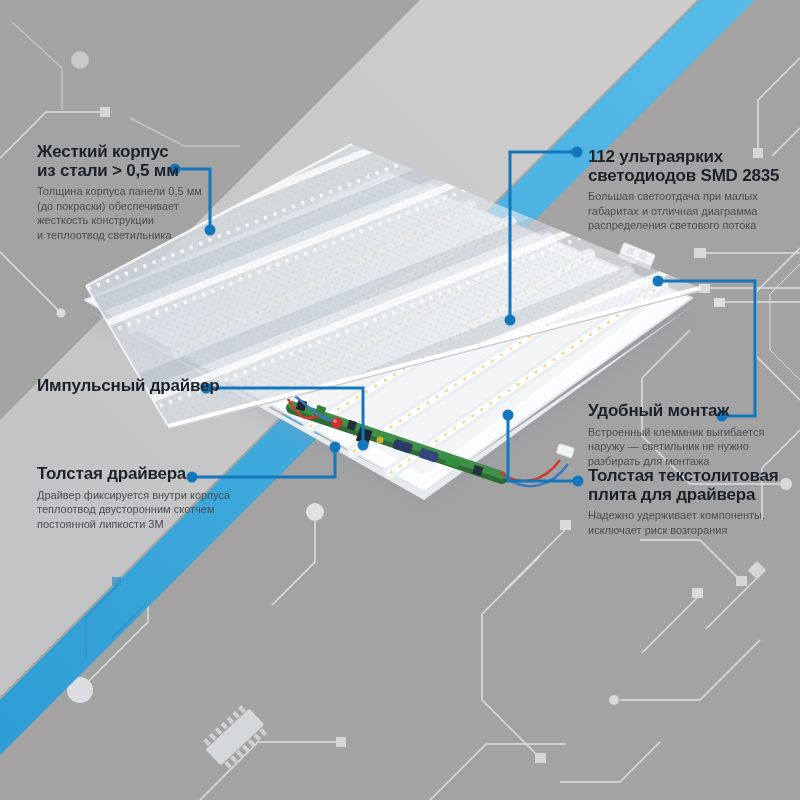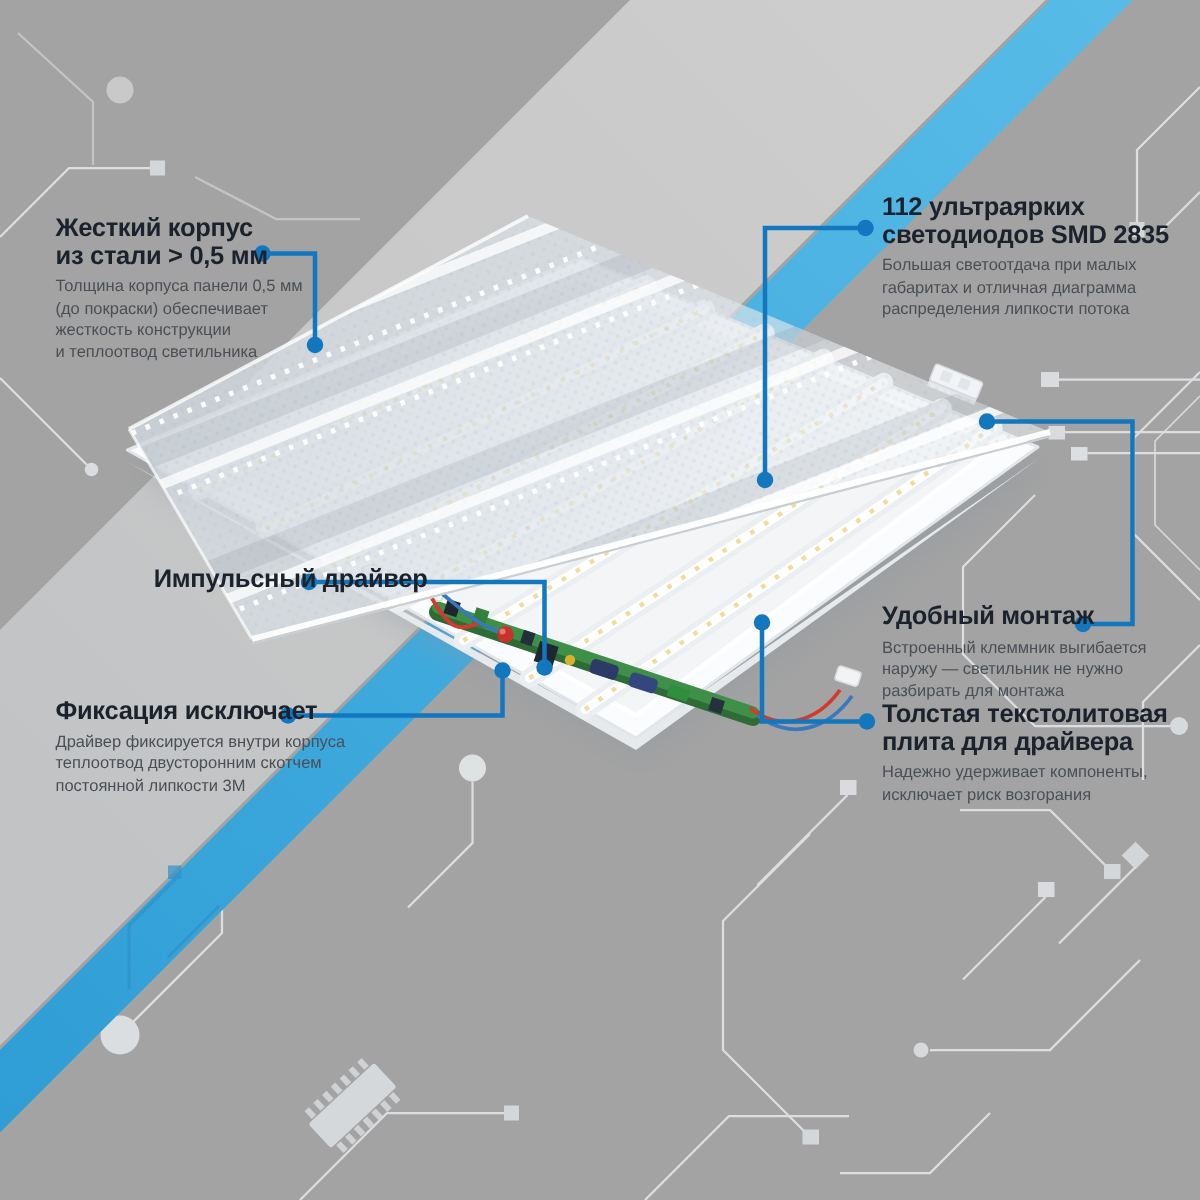--- a/index.html
+++ b/index.html
@@ -11,22 +11,22 @@
   .callout{position:absolute;z-index:5;}
   .callout h3{
     margin:0;font-size:17px;font-weight:bold;line-height:18.5px;
     color:#1b222b;white-space:pre-line;letter-spacing:-0.2px;
   }
   .callout p{
     margin:4px 0 0 0;font-size:11px;line-height:14.6px;
     color:#4a4f55;white-space:pre-line;
   }
   .c1{left:37px;top:143px;width:205px;}
-  .c2{left:588px;top:129px;width:212px;}
-  .c3{left:37px;top:377px;width:248px;text-align:right;}
+  .c2{left:588px;top:148px;width:212px;}
+  .c3{left:37px;top:377px;width:248px;}
   .c4{left:37px;top:465px;width:240px;}
   .c5{left:588px;top:402px;width:215px;}
   .c6{left:588px;top:467px;width:220px;}
 </style>
 </head>
 <body>
 
 <div class="stage">
 
 <svg width="800" height="800" viewBox="0 0 800 800">
@@ -293,29 +293,29 @@
 (до покраски) обеспечивает
 жесткость конструкции
 и теплоотвод светильника</p>
   </div>
 
   <div class="callout c2">
     <h3>112 ультраярких
 светодиодов SMD 2835</h3>
     <p>Большая светоотдача при малых
 габаритах и отличная диаграмма
-распределения липкости потока</p>
+распределения светового потока</p>
   </div>
 
   <div class="callout c3">
     <h3>Импульсный драйвер</h3>
   </div>
 
   <div class="callout c4">
-    <h3>Фиксация исключает</h3>
+    <h3>Толстая драйвера</h3>
     <p>Драйвер фиксируется внутри корпуса
 теплоотвод двусторонним скотчем
 постоянной липкости 3М</p>
   </div>
 
   <div class="callout c5">
     <h3>Удобный монтаж</h3>
     <p>Встроенный клеммник выгибается
 наружу — светильник не нужно
 разбирать для монтажа</p>

